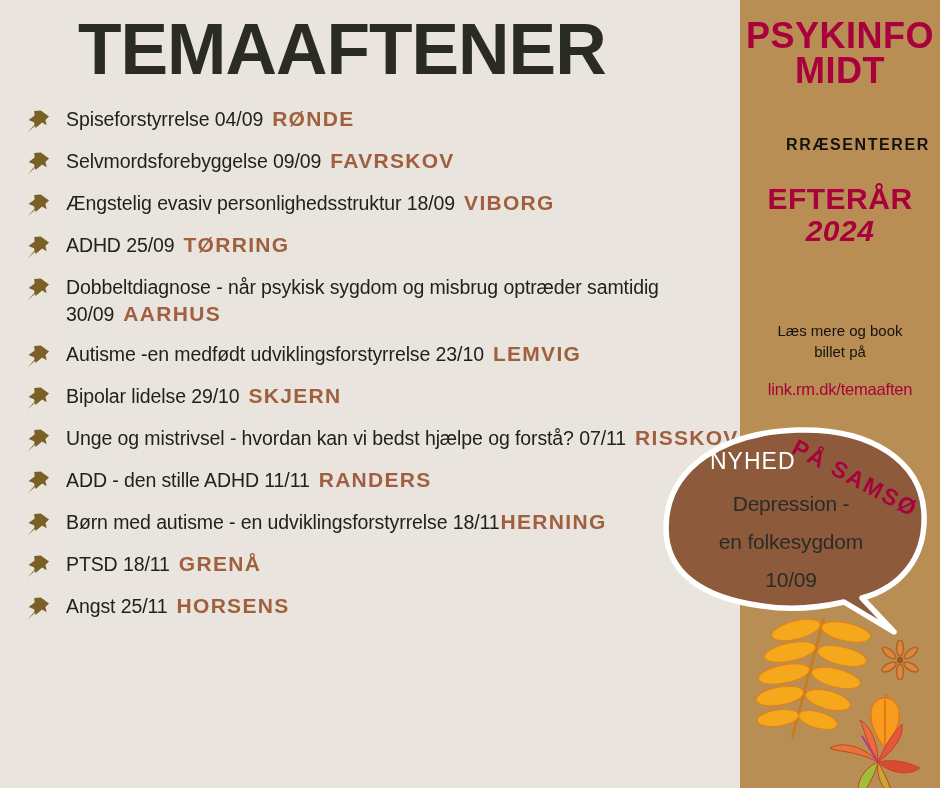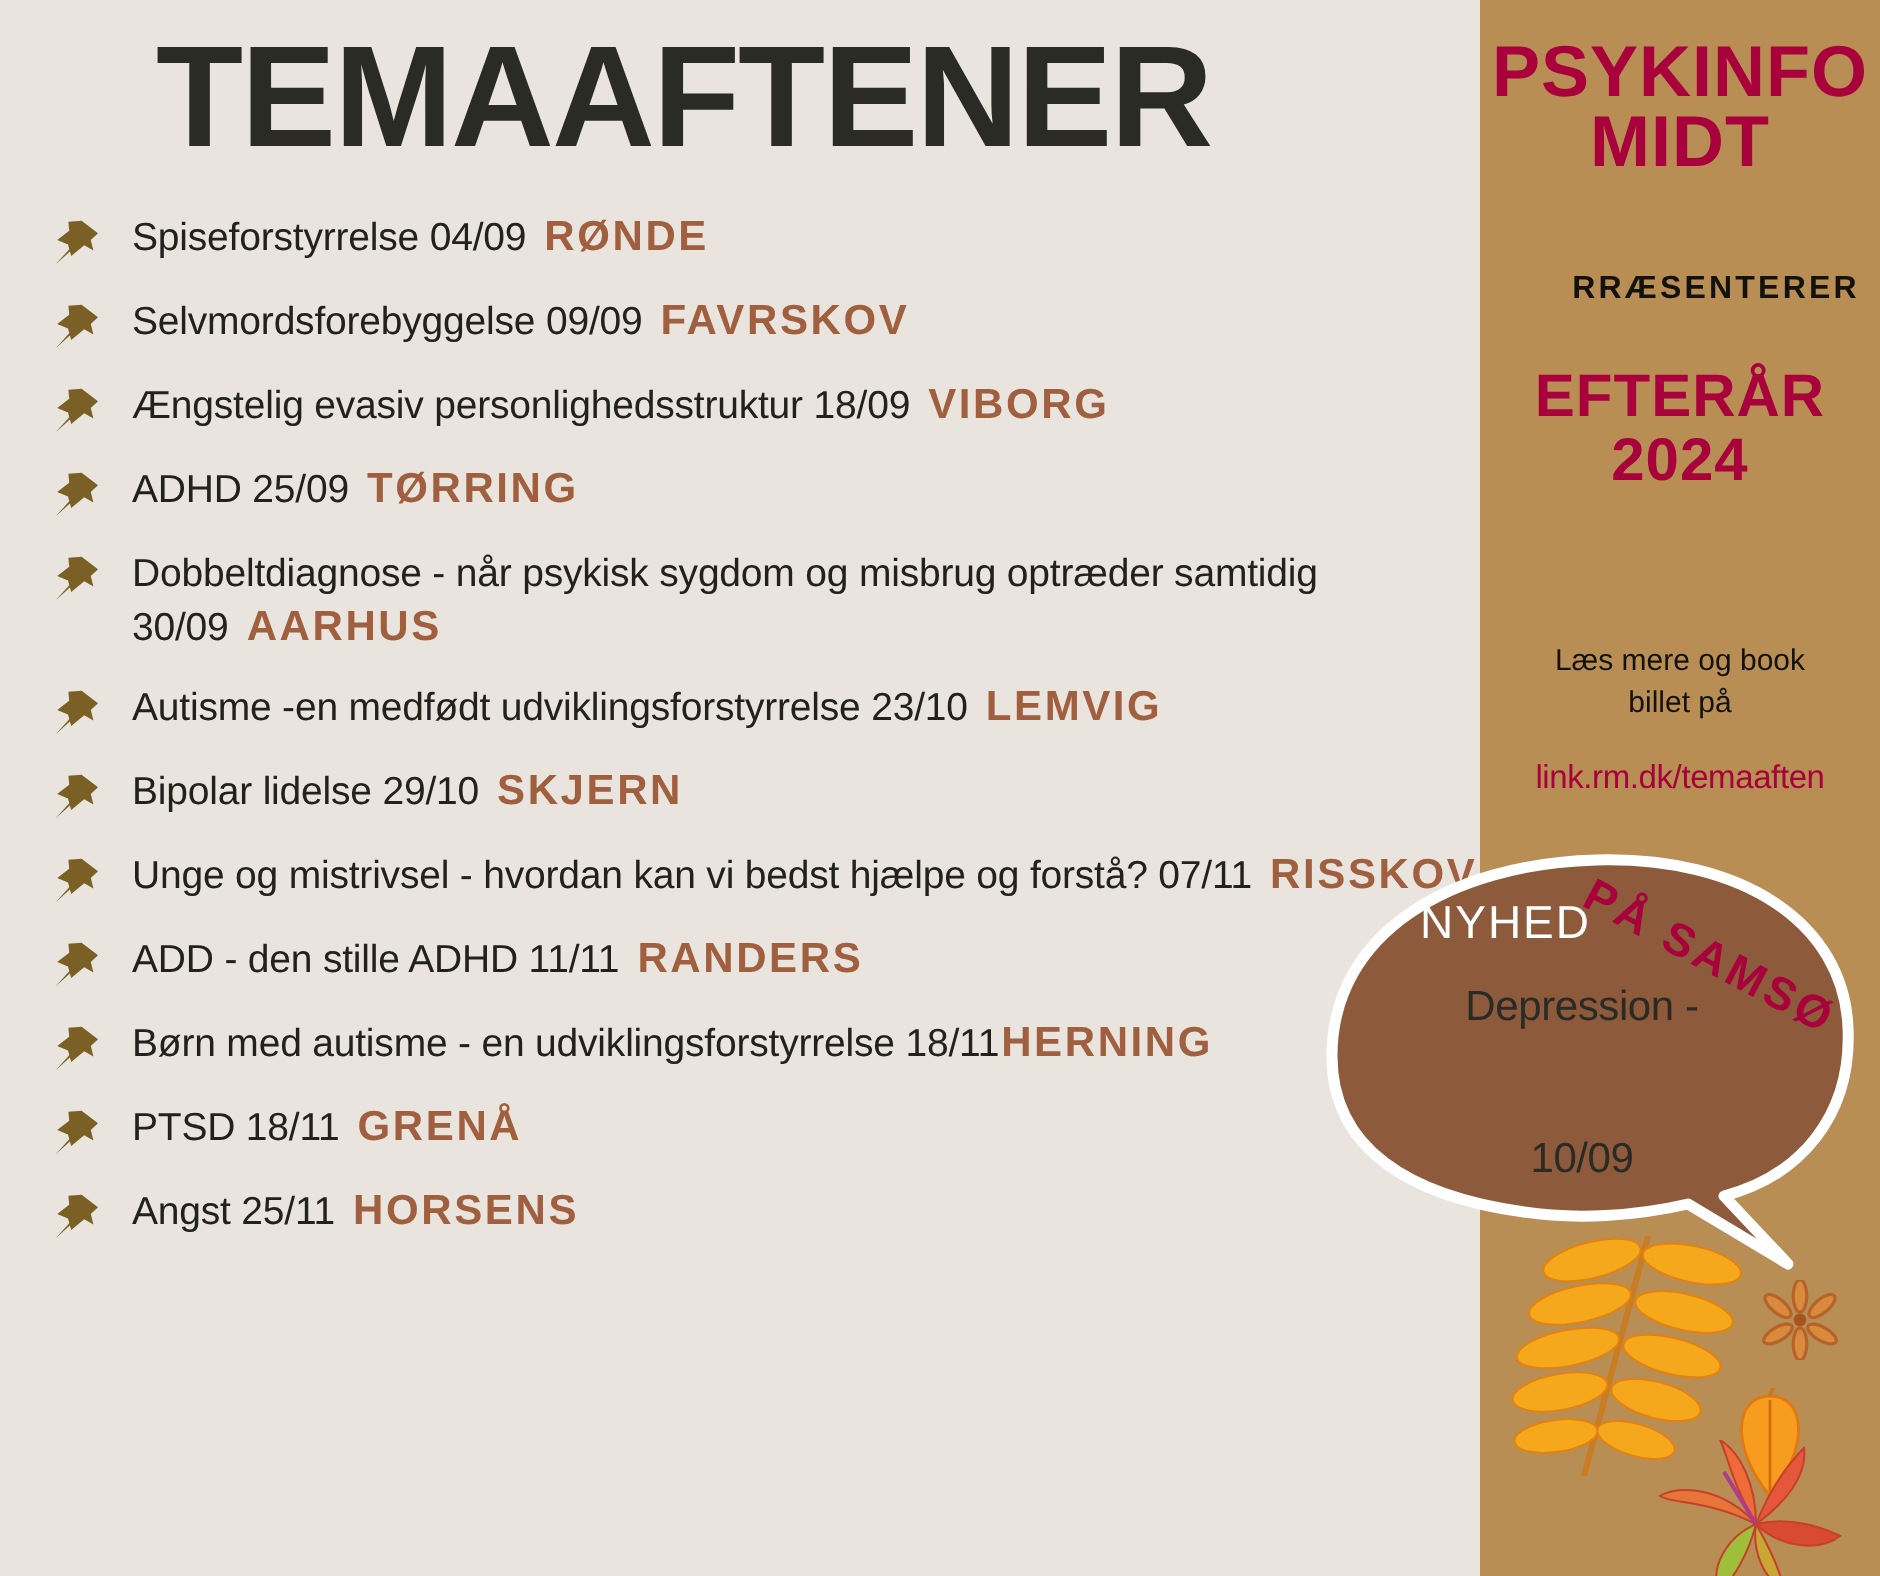--- a/index.html
+++ b/index.html
@@ -44,21 +44,21 @@
   }
   .sb-season{
     position:absolute;left:0;right:0;top:183px;
     text-align:center;
     color:#A8013C;
     font-weight:bold;
     font-size:30px;
     line-height:1.05;
     letter-spacing:0.5px;
   }
-  .sb-season .yr{display:block;}
+  .sb-season .yr{display:block;font-style:italic;}
   .sb-book{
     position:absolute;left:6px;right:6px;top:320px;
     text-align:center;
     color:#14120F;
     font-size:15px;
     line-height:1.42;
     font-weight:500;
   }
   .sb-link{
     position:absolute;left:0;right:0;top:380px;
@@ -287,20 +287,21 @@
       <path d="M18 110 C18 48 78 14 150 12 C224 10 274 44 276 96
                C278 140 252 170 214 180
                L246 214 L196 184
                C170 190 140 192 114 188
                C56 180 18 156 18 110 Z" fill="#8D5B3C" stroke="#FFFFFF" stroke-width="5.5" stroke-linejoin="round"></path>
     </svg>
     <div class="bubble-text">
       <div class="nyhed">NYHED</div>
       <div class="samso">PÅ SAMSØ</div>
       <div class="bub-line bl1">Depression -</div>
+      <div class="bub-line bl2">en folkesygdom</div>
       <div class="bub-line bl3">10/09</div>
     </div>
   </div>
 
   <svg class="deco" id="leaf-compound" width="120" height="135" viewBox="0 0 120 135">
     <line x1="72" y1="6" x2="40" y2="126" stroke="#C97C22" stroke-width="3"></line>
     <g fill="#F6A81C" stroke="#E4820F" stroke-width="1">
       <ellipse cx="44" cy="18" rx="25" ry="9" transform="rotate(-14 44 18)"></ellipse>
       <ellipse cx="94" cy="20" rx="25" ry="9" transform="rotate(12 94 20)"></ellipse>
       <ellipse cx="38" cy="40" rx="26" ry="9" transform="rotate(-12 38 40)"></ellipse>

